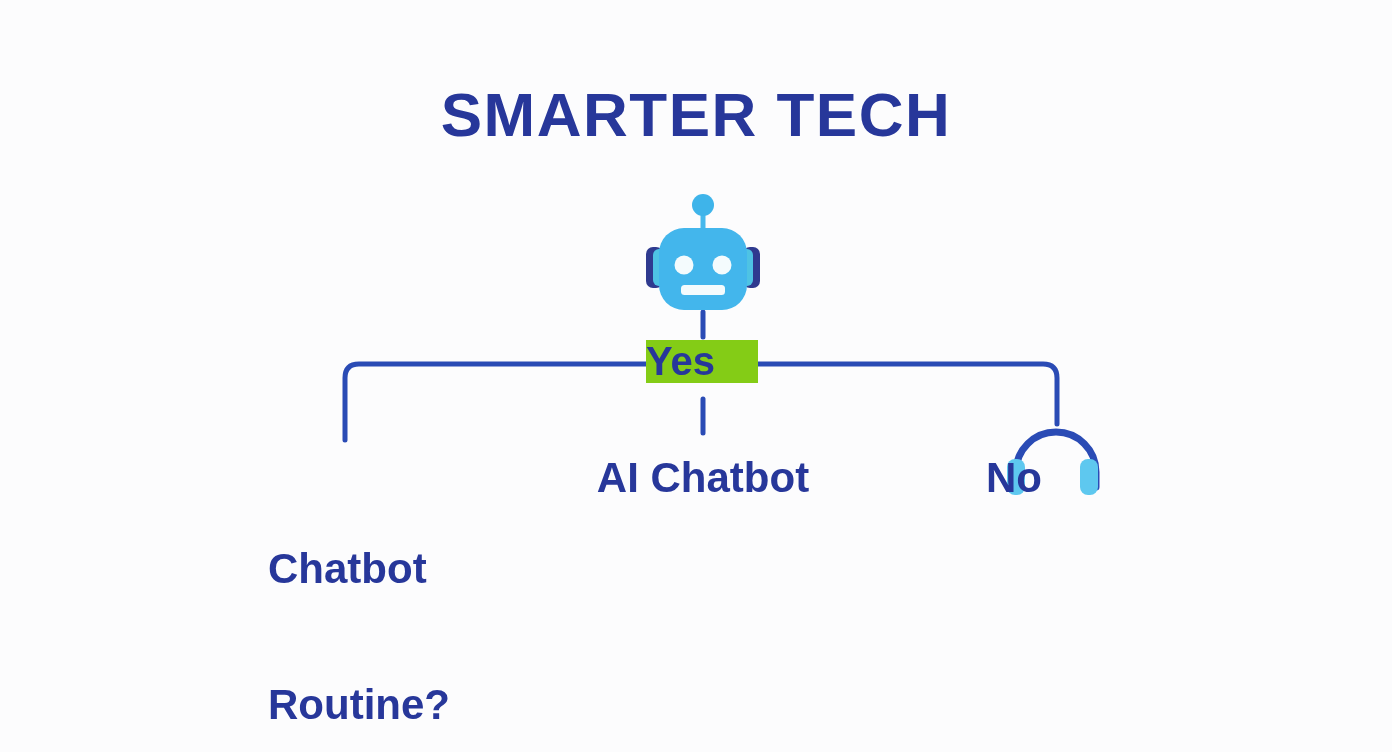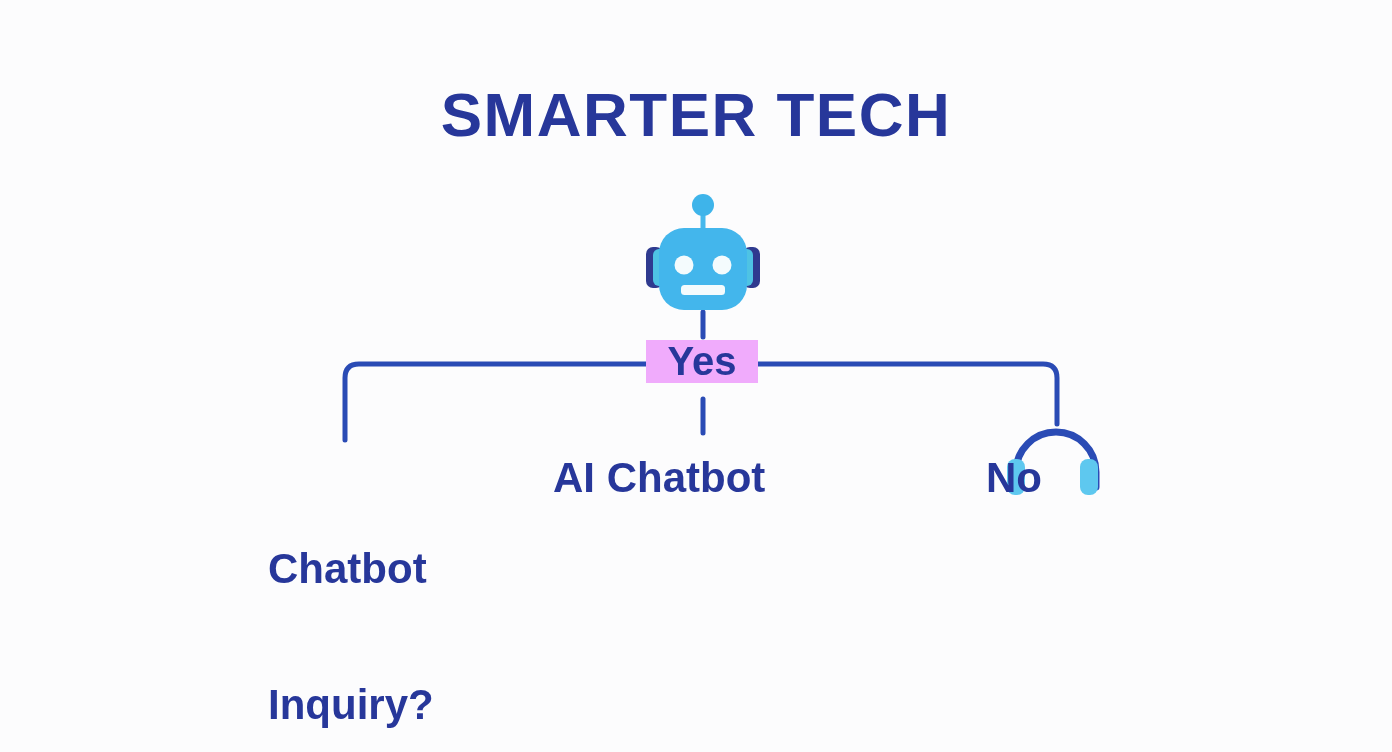--- a/index.html
+++ b/index.html
@@ -55,42 +55,42 @@
     font-weight: bold;
     color: #27379a;
     line-height: 1.08;
     white-space: pre;
   }
 
   #yes-label {
     left: 646px;
     top: 340px;
     width: 112px;
-    text-align: center;
+    text-align: left;
     font-size: 40px;
     font-weight: bold;
     color: #27379a;
-    background: #f0abfc;
+    background: #84cc16;
   }
 
   #routine-label {
     left: 200px;
     top: 455px;
     width: 300px;
     text-align: left;
     font-size: 42px;
     padding-left: 68px;
     box-sizing: border-box;
   }
 
   #chatbot-label {
     left: 553px;
     top: 455px;
     width: 300px;
-    text-align: left;
+    text-align: center;
     font-size: 42px;
   }
 
   #no-label {
     left: 986px;
     top: 455px;
     width: 140px;
     font-size: 42px;
     z-index: 5;
   }
@@ -142,20 +142,20 @@
 
       <rect x="1080" y="459" width="18" height="36" rx="8" fill="#5ec8ef"></rect>
     </g>
 
   </svg>
 
   <div id="yes-label" class="node-label">Yes</div>
 
   <div id="routine-label" class="node-label">
     <div>Chatbot</div>
-    <div>Inquiry?</div>
+    <div>Routine?</div>
   </div>
 
   <div id="chatbot-label" class="node-label">AI Chatbot</div>
 
   <div id="no-label" class="node-label">No</div>
 
 </div>
 
 </body></html>

